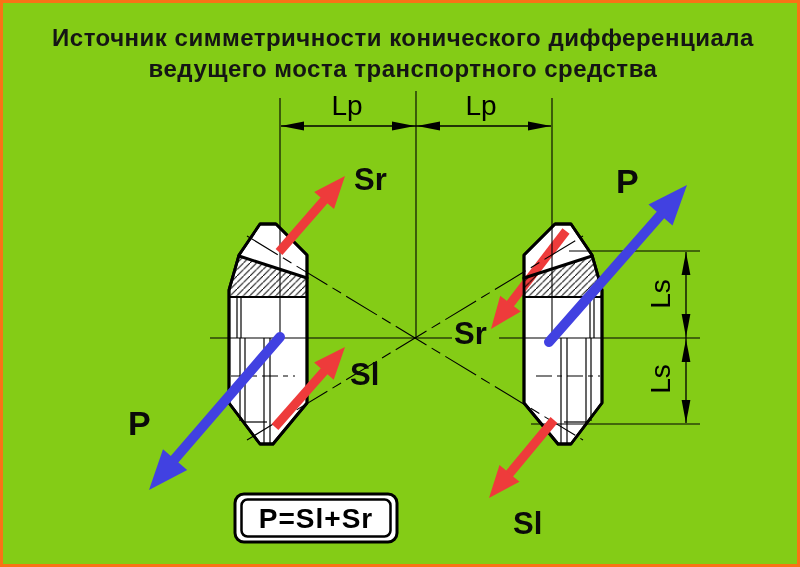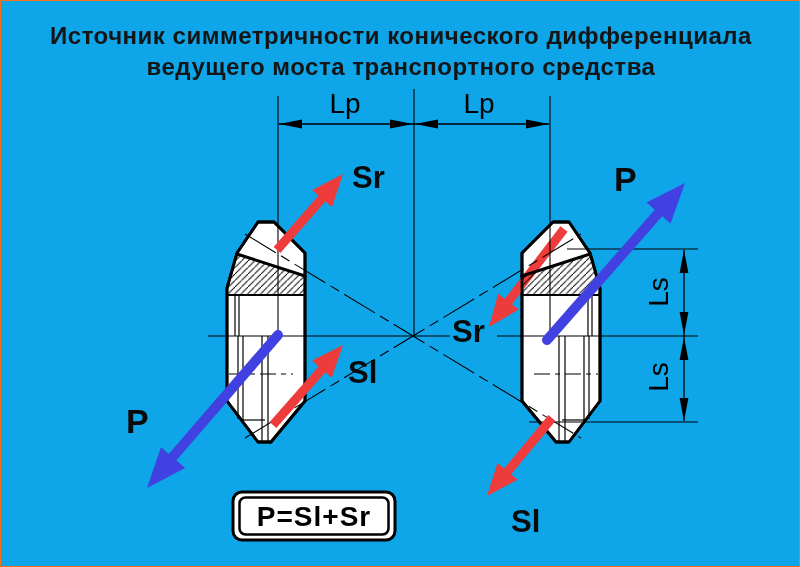--- a/index.html
+++ b/index.html
@@ -1,20 +1,20 @@
 <!DOCTYPE html>
 <html><head>
 <meta charset="utf-8">
 <style>
   html,body{margin:0;padding:0;background:#fff;}
   .page{
     position:relative;
     width:800px;height:567px;
-    background:#0ea5e9;
-    border:1px solid #f97316;
+    background:#84cc16;
+    border:3px solid #f97316;
     box-sizing:border-box;
     font-family:"Liberation Sans", sans-serif;
     overflow:hidden;
   }
   svg{display:block;}
   .title-text{font-family:"Liberation Sans",sans-serif;font-weight:bold;font-size:24px;fill:#151515;letter-spacing:.5px;}
   .dim-text{font-family:"Liberation Sans",sans-serif;font-weight:400;font-size:28px;fill:#000;}
   .force-text{font-family:"Liberation Sans",sans-serif;font-weight:bold;font-size:31px;fill:#0a0a0a;}
   .force-text-big{font-family:"Liberation Sans",sans-serif;font-weight:bold;font-size:34px;fill:#0a0a0a;}
   .formula-text{font-family:"Liberation Sans",sans-serif;font-weight:bold;font-size:28px;fill:#000;letter-spacing:1px;}

